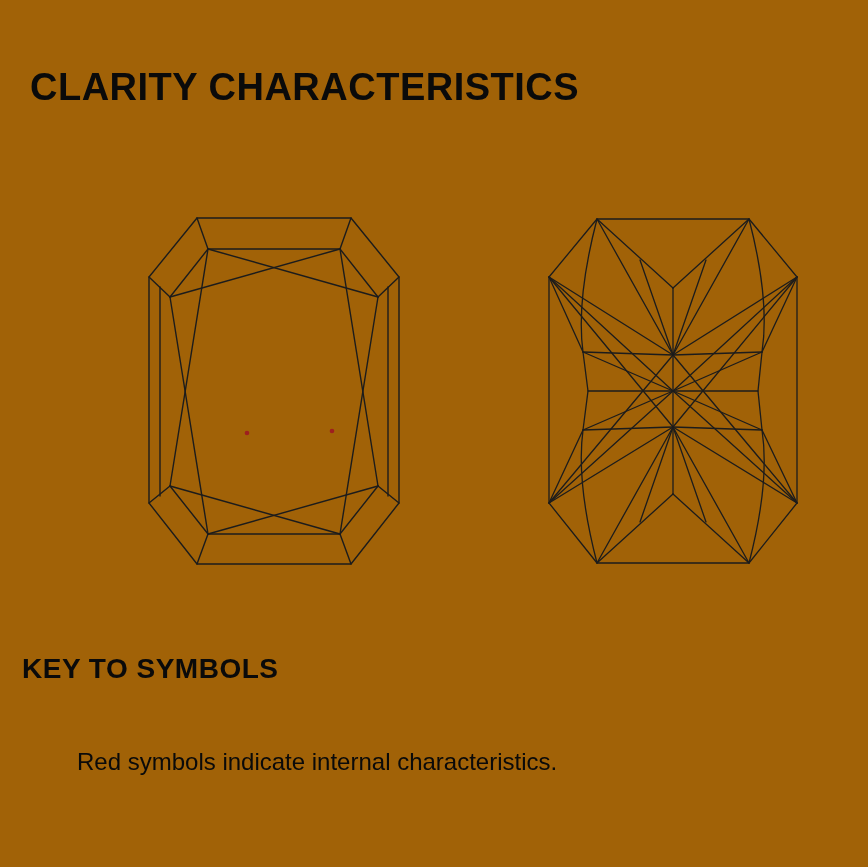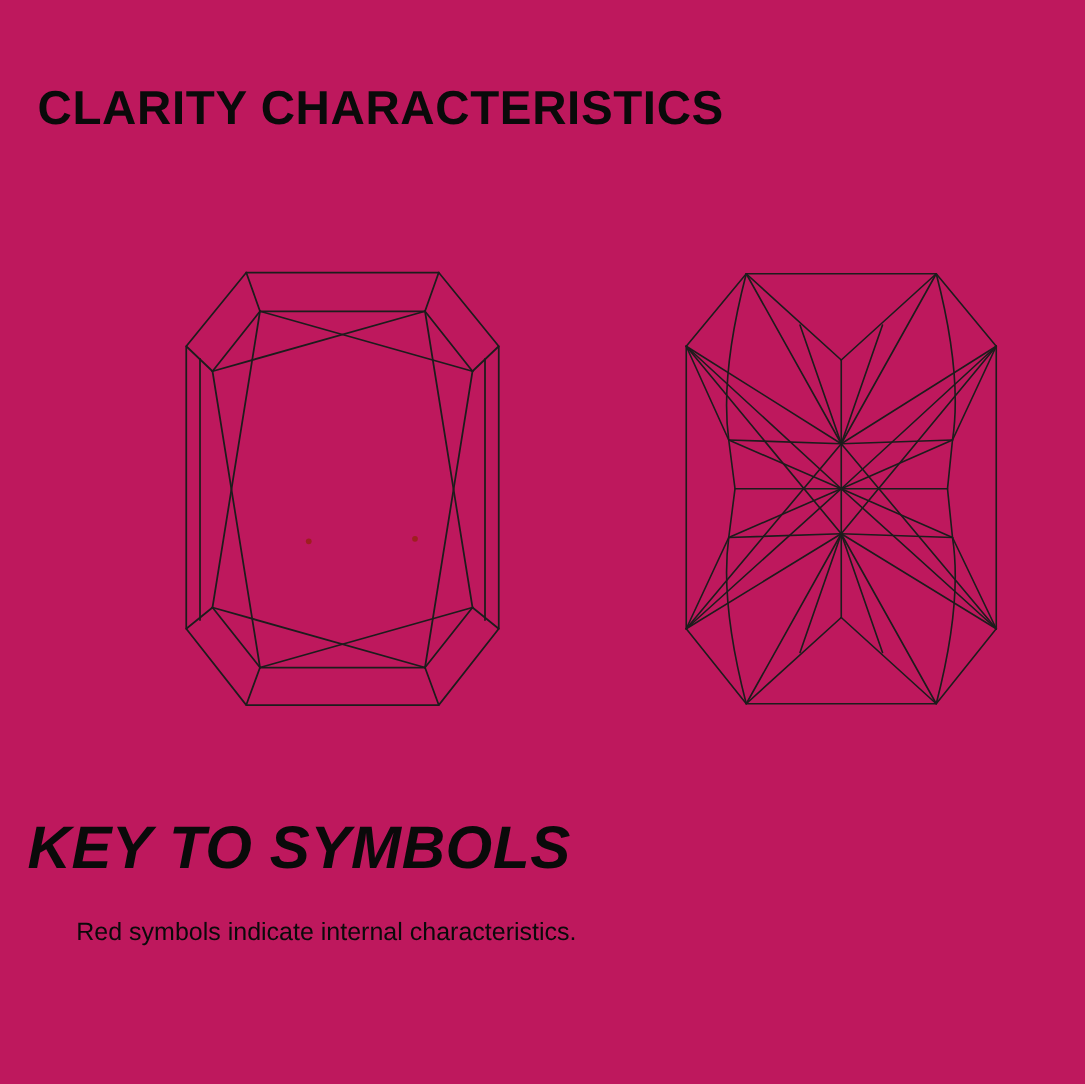--- a/index.html
+++ b/index.html
@@ -4,21 +4,21 @@
 <style>
   html, body {
     margin: 0;
     padding: 0;
     background: #ffffff;
   }
   .canvas {
     position: relative;
     width: 868px;
     height: 867px;
-    background: #be185d;
+    background: #a16207;
     overflow: hidden;
     font-family: "Liberation Sans", sans-serif;
   }
   .page-title {
     position: absolute;
     top: 68px;
     left: 30px;
     margin: 0;
     font-size: 38px;
     font-weight: bold;
@@ -30,38 +30,37 @@
   .diagram-svg {
     position: absolute;
     top: 0;
     left: 0;
   }
   .key-heading {
     position: absolute;
     top: 655px;
     left: 22px;
     margin: 0;
-    font-size: 48px;
+    font-size: 28px;
     font-weight: bold;
     letter-spacing: 0.5px;
     color: #0a0a0a;
     line-height: 1;
     white-space: nowrap;
-    font-style: italic;
   }
   .key-text {
     position: absolute;
     top: 729px;
     left: 61px;
     margin: 0;
     color: #0a0a0a;
   }
   .key-text p {
-    margin: 0;
-    font-size: 20px;
+    margin: 16px;
+    font-size: 24px;
     line-height: 34px;
     font-weight: normal;
     white-space: nowrap;
   }
 </style>
 </head>
 <body>
 
 <div class="canvas">
 

